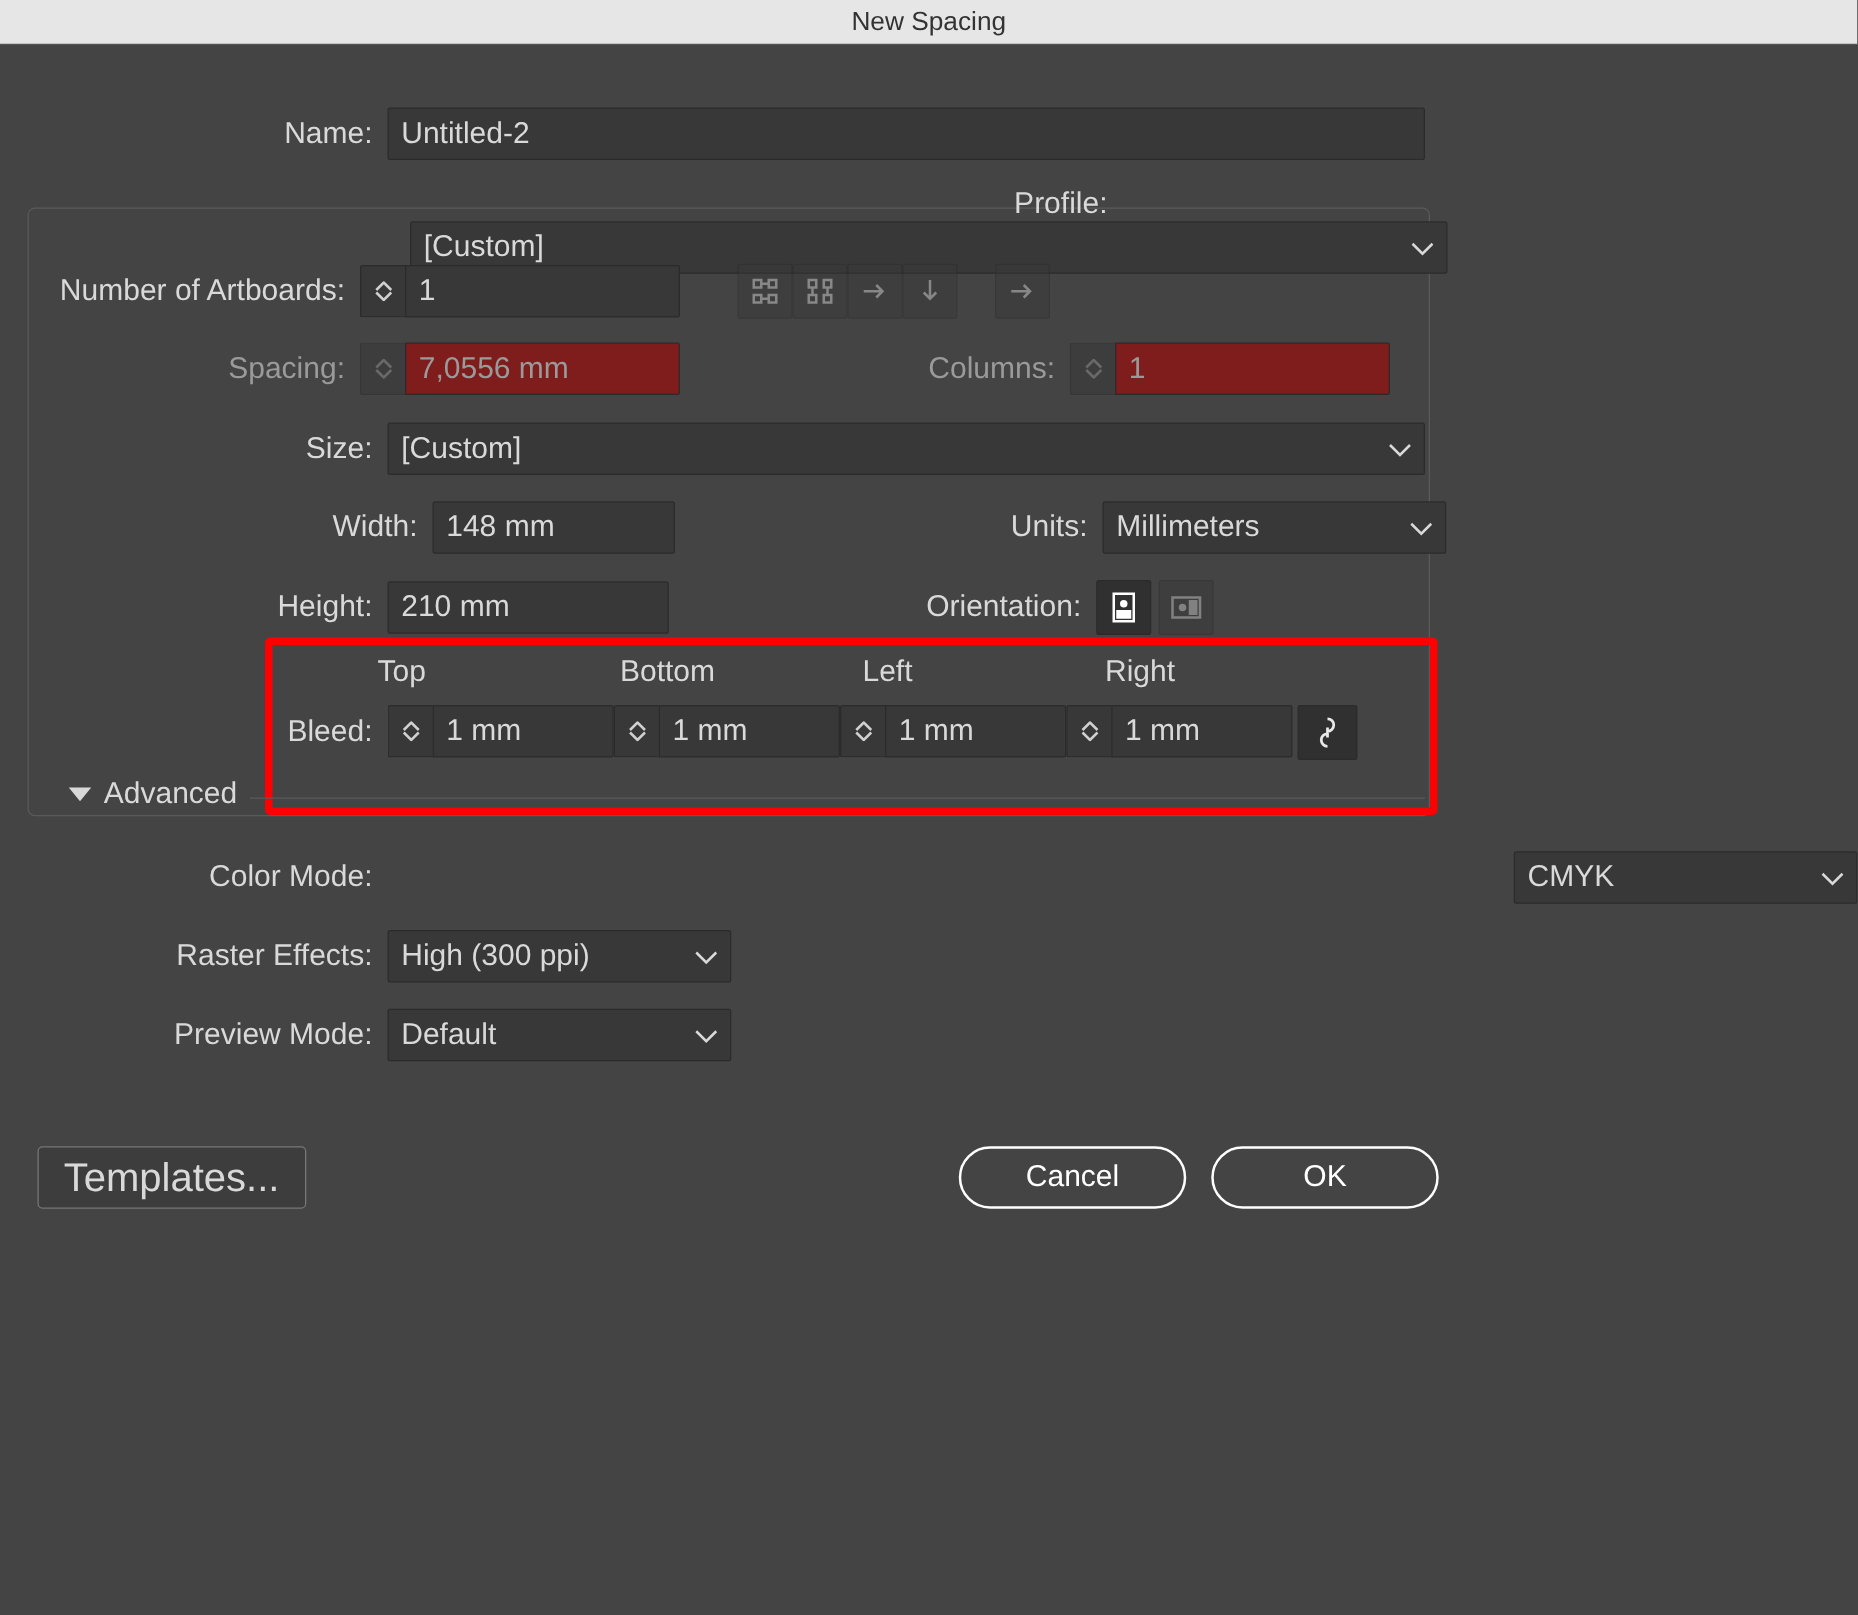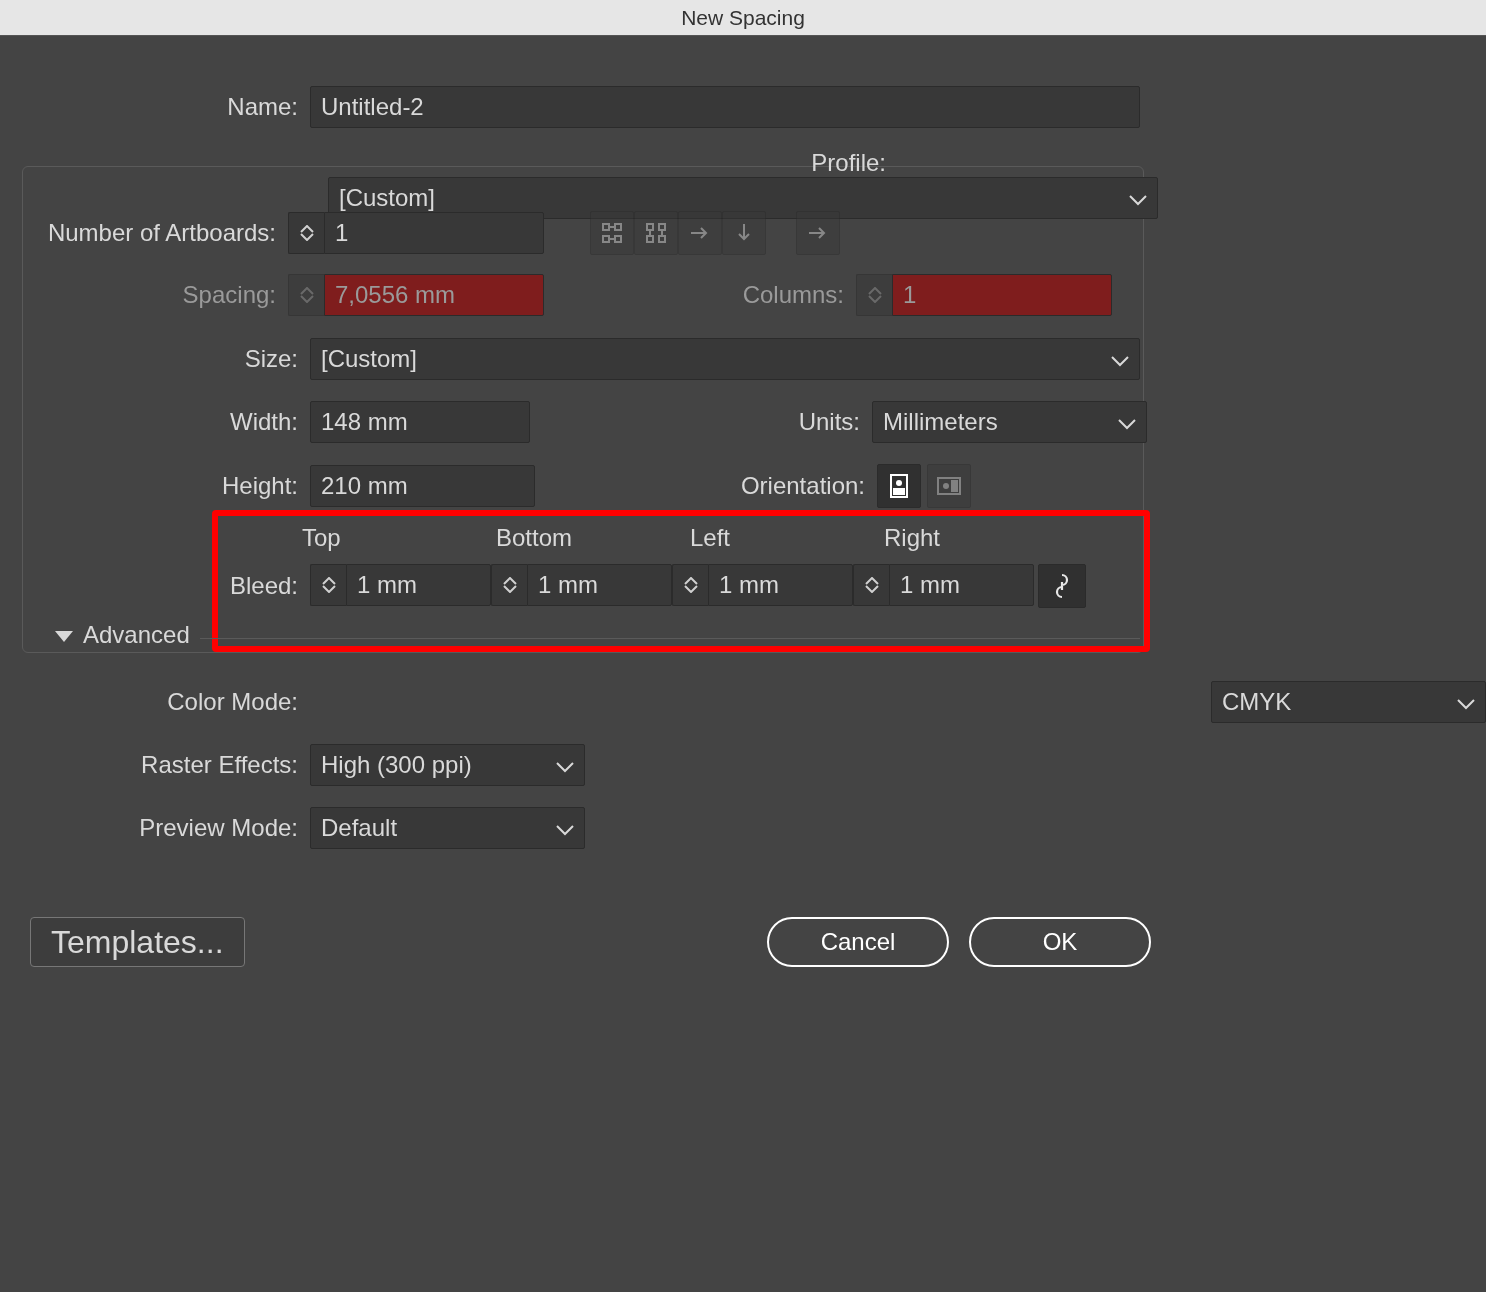--- a/index.html
+++ b/index.html
@@ -240,23 +240,23 @@
     <div class="select" style="width:830px">
       <span>[Custom]</span>
       <span class="chev">
         <svg width="18" height="12">
             <polyline points="1,2 9,10 17,2" fill="none" stroke="#d9d9d9" stroke-width="2"></polyline>
           </svg>
       </span>
     </div>
   </div>
 
-  <div class="row" style="top:365px;">
+  <div class="row" style="top:365px;margin-left:36px;">
     <div class="label" style="width:298px">Width:</div>
-    <div class="field" style="width:220px">148 mm</div>
+    <div class="field" style="width:194px">148 mm</div>
     <div class="label" style="width:330px">Units:</div>
     <div class="select" style="width:275px">
       <span>Millimeters</span>
       <span class="chev">
         <svg width="18" height="12">
             <polyline points="1,2 9,10 17,2" fill="none" stroke="#d9d9d9" stroke-width="2"></polyline>
           </svg>
       </span>
     </div>
   </div>

